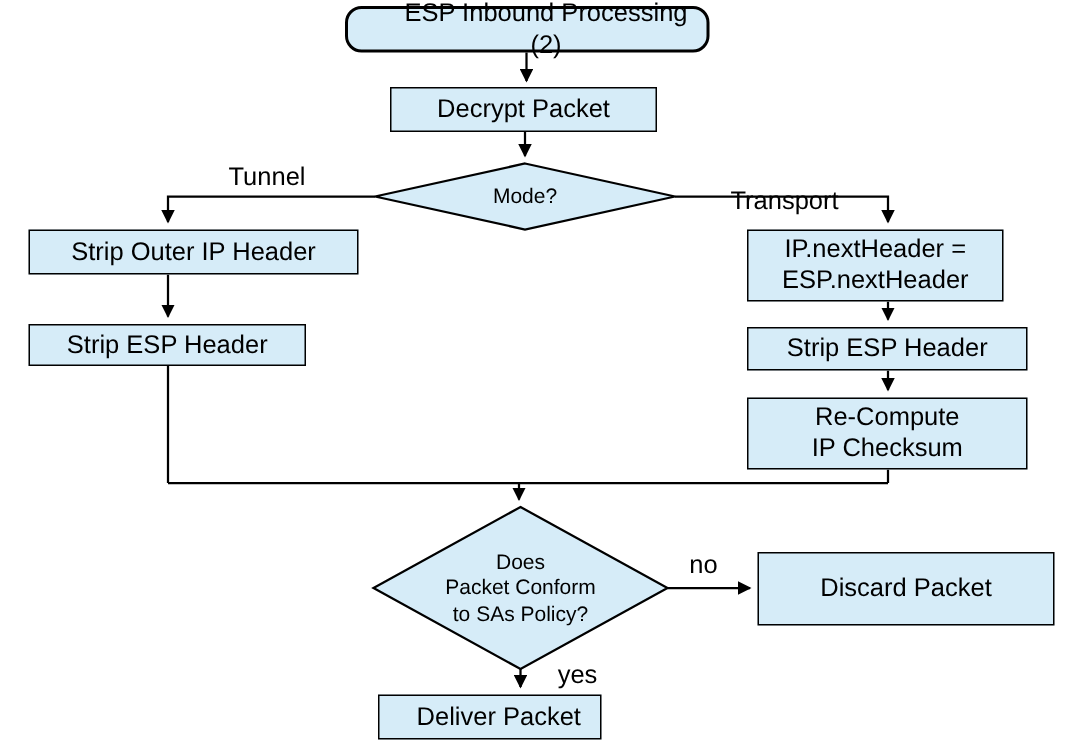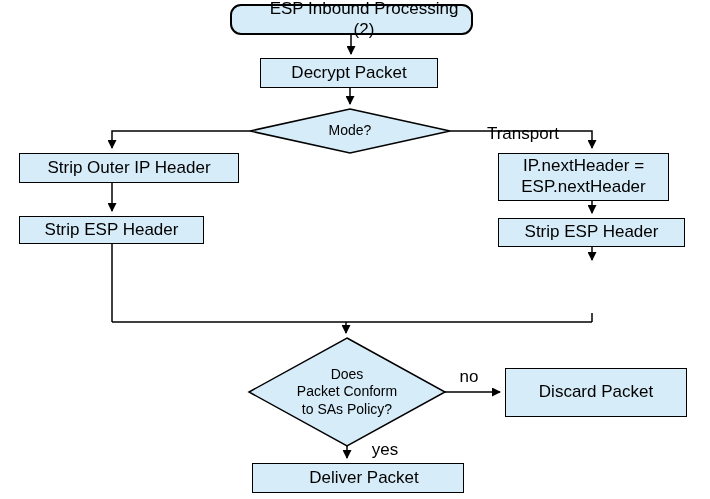--- a/index.html
+++ b/index.html
@@ -103,38 +103,41 @@
     <polygon class="diamond" points="350,109 450,131 350,153 250,131"></polygon>
     <polygon class="diamond" points="347,338 445,392 347,446 249,392"></polygon>
   </svg>
 
   <div class="node rounded" style="left:230px; top:4px; width:243px; height:31px;padding-left:25px;">ESP Inbound Processing (2)</div>
 
   <div class="node" style="left:260px; top:58px; width:178px; height:30px;">Decrypt Packet</div>
 
   <div class="diamond-text" style="left:300px; top:117px; width:100px; height:28px;">Mode?</div>
 
+  <div class="edge-label" style="left:138px; top:108px; width:80px;">Tunnel</div>
 
   <div class="edge-label" style="left:483px; top:124px; width:80px;">Transport</div>
 
   <div class="node" style="left:19px; top:153px; width:220px; height:30px;">Strip Outer IP Header</div>
 
   <div class="node" style="left:19px; top:216px; width:185px; height:28px;">Strip ESP Header</div>
 
   <div class="node" style="left:498px; top:153px; width:171px; height:48px;">IP.nextHeader =
 ESP.nextHeader</div>
 
   <div class="node" style="left:498px; top:218px; width:187px; height:29px;">Strip ESP Header</div>
 
+  <div class="node" style="left:498px; top:265px; width:187px; height:48px;">Re-Compute
+IP Checksum</div>
 
   <div class="diamond-text" style="left:257px; top:344px; width:180px; height:96px;">Does
 Packet Conform
 to SAs Policy?</div>
 
   <div class="edge-label" style="left:449px; top:367px; width:40px;">no</div>
 
-  <div class="node" style="left:505px; top:368px; width:182px; height:49px;">Discard Packet</div>
+  <div class="node" style="left:505px; top:368px; width:198px; height:49px;">Discard Packet</div>
 
   <div class="edge-label" style="left:365px; top:440px; width:40px;">yes</div>
 
-  <div class="node" style="left:252px; top:463px; width:212px; height:30px;padding-left:12px;">Deliver Packet</div>
+  <div class="node" style="left:252px; top:463px; width:149px; height:30px;padding-left:12px;">Deliver Packet</div>
 
 </div>
 
 </body></html>

